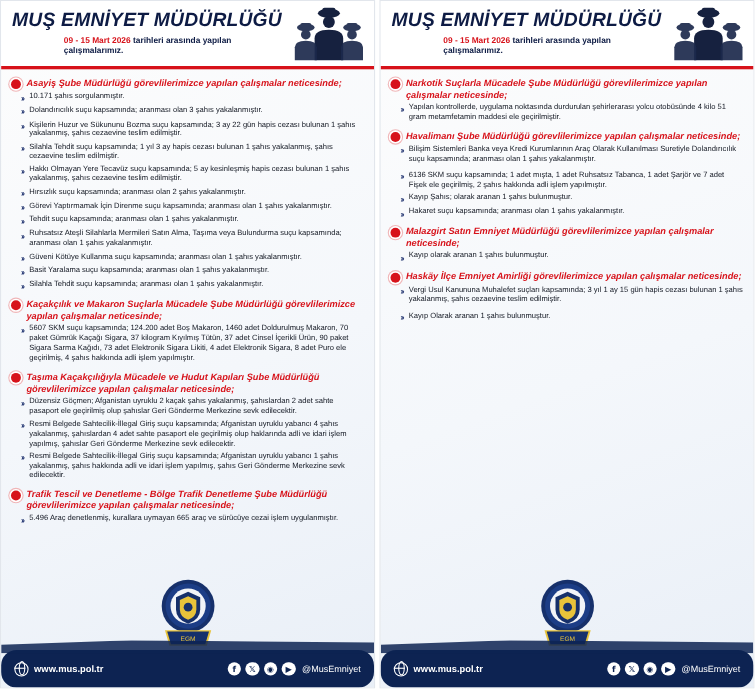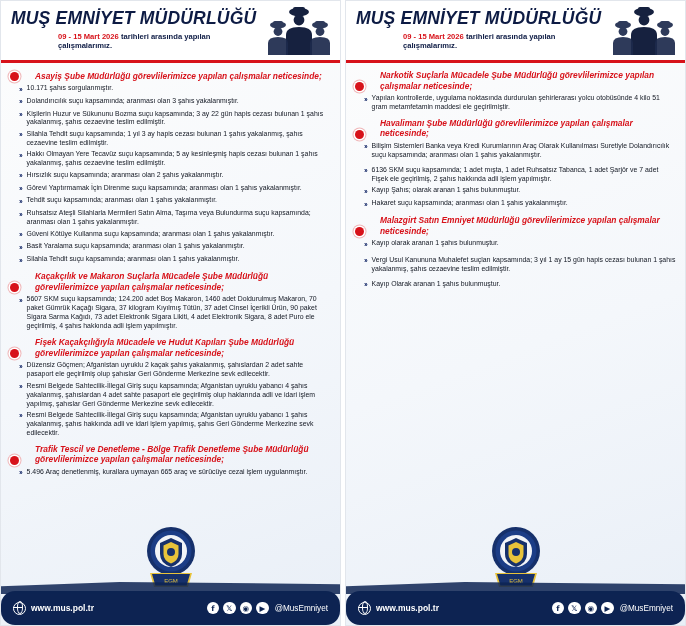--- a/index.html
+++ b/index.html
@@ -58,22 +58,22 @@
   .officers svg { display:block; }
   
   .content {
     flex: 1;
     padding: 7px 9px 4px 9px;
     overflow: hidden;
   }
   .sec { margin-bottom: 6px; }
   .sec-head {
     display: flex;
-    align-items: flex-end;
-    gap: 16px;
+    align-items: flex-start;
+    gap: 5px;
     margin-bottom: 3px;
   }
   .dot {
     flex: none;
     width: 9px; height: 9px;
     border-radius: 50%;
     background: #d7121a;
     margin-top: 2px;
     box-shadow: 0 0 0 1.5px #ffffff, 0 0 0 2.5px #f0b6b8;
   }
@@ -265,21 +265,21 @@
         </div>
         <div class="item">
             <span class="chev">››</span>
             <span class="item-txt">5607 SKM suçu kapsamında; 124.200 adet Boş Makaron, 1460 adet Doldurulmuş Makaron, 70 paket Gümrük Kaçağı Sigara, 37 kilogram Kıyılmış Tütün, 37 adet Cinsel İçerikli Ürün, 90 paket Sigara Sarma Kağıdı, 73 adet Elektronik Sigara Likiti, 4 adet Elektronik Sigara, 8 adet Puro ele geçirilmiş, 4 şahıs hakkında adli işlem yapılmıştır.</span>
           </div>
       </div>
 
       <div class="sec">
         <div class="sec-head">
           <span class="dot"></span>
-          <span class="sec-title">Fişek Kaçakçılığıyla Mücadele ve Hudut Kapıları Şube Müdürlüğü görevlilerimizce yapılan çalışmalar neticesinde;</span>
+          <span class="sec-title">Taşıma Kaçakçılığıyla Mücadele ve Hudut Kapıları Şube Müdürlüğü görevlilerimizce yapılan çalışmalar neticesinde;</span>
         </div>
         <div class="item">
             <span class="chev">››</span>
             <span class="item-txt">Düzensiz Göçmen; Afganistan uyruklu 2 kaçak şahıs yakalanmış, şahıslardan 2 adet sahte pasaport ele geçirilmiş olup şahıslar Geri Gönderme Merkezine sevk edilecektir.</span>
           </div>
         <div class="item">
             <span class="chev">››</span>
             <span class="item-txt">Resmi Belgede Sahtecilik-İllegal Giriş suçu kapsamında; Afganistan uyruklu yabancı 4 şahıs yakalanmış, şahıslardan 4 adet sahte pasaport ele geçirilmiş olup haklarında adli ve idari işlem yapılmış, şahıslar Geri Gönderme Merkezine sevk edilecektir.</span>
           </div>
         <div class="item">
@@ -406,20 +406,24 @@
           <span class="dot"></span>
           <span class="sec-title">Malazgirt Satın Emniyet Müdürlüğü görevlilerimizce yapılan çalışmalar neticesinde;</span>
         </div>
         <div class="item">
             <span class="chev">››</span>
             <span class="item-txt">Kayıp olarak aranan 1 şahıs bulunmuştur.</span>
           </div>
       </div>
 
       <div class="sec">
+        <div class="sec-head">
+          <span class="dot"></span>
+          <span class="sec-title">Haskäy İlçe Emniyet Amirliği görevlilerimizce yapılan çalışmalar neticesinde;</span>
+        </div>
         <div class="item">
             <span class="chev">››</span>
             <span class="item-txt">Vergi Usul Kanununa Muhalefet suçları kapsamında; 3 yıl 1 ay 15 gün hapis cezası bulunan 1 şahıs yakalanmış, şahıs cezaevine teslim edilmiştir.</span>
           </div>
       </div>
 
       <div class="sec">
         <div class="item">
             <span class="chev">››</span>
             <span class="item-txt">Kayıp Olarak aranan 1 şahıs bulunmuştur.</span>

